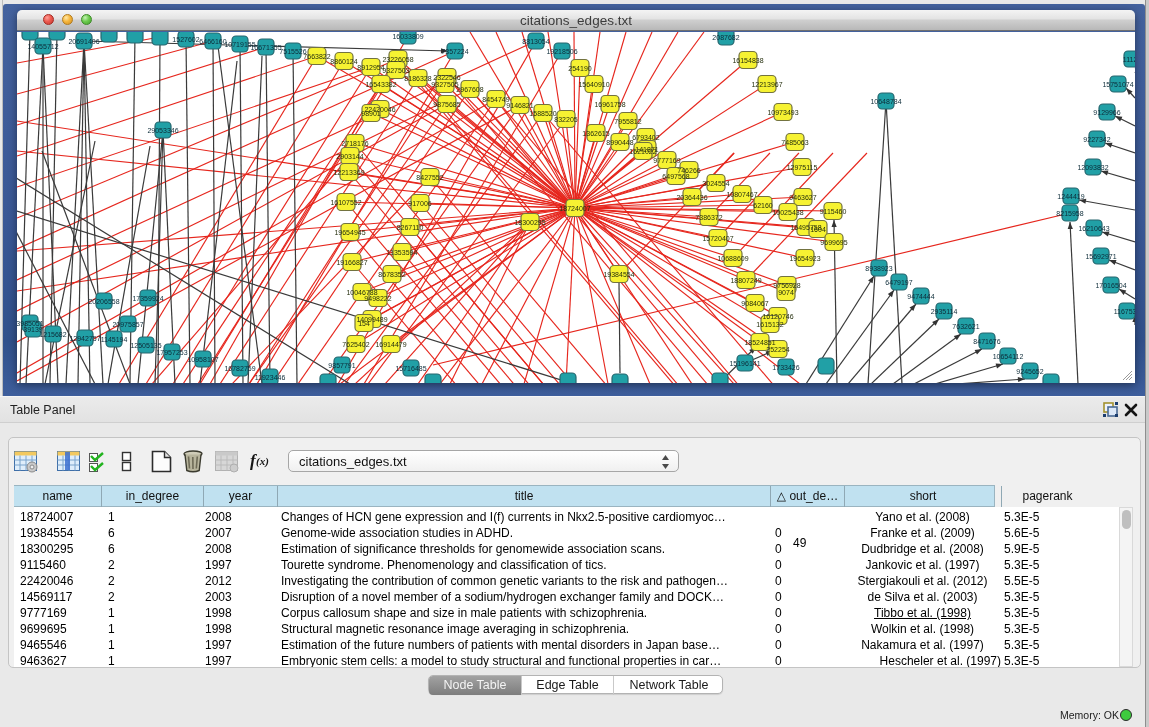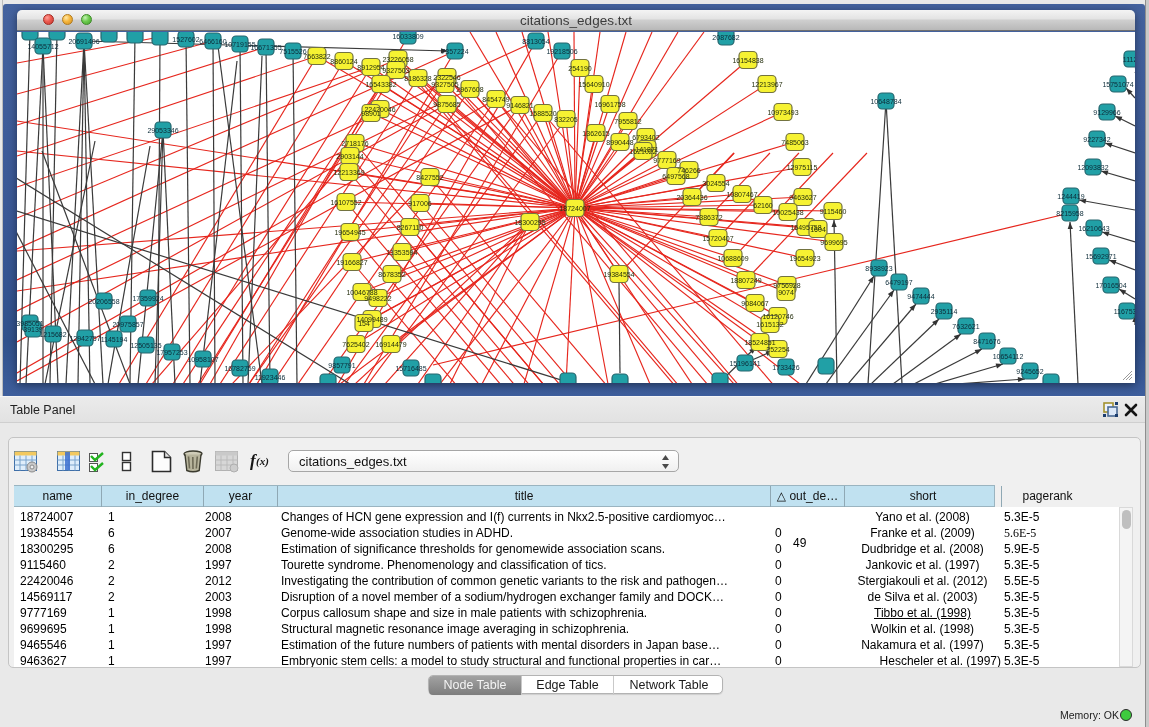--- a/index.html
+++ b/index.html
@@ -790,21 +790,21 @@
       <span style="left:830px;width:157px;text-align:center;">Yano et al. (2008)</span>
       <span style="left:990px;">5.3E-5</span>
     </div>
 <div class="trow" style="top:18px;">
       <span style="left:6px;">19384554</span>
       <span style="left:94px;">6</span>
       <span style="left:191px;">2007</span>
       <span style="left:267px;">Genome-wide association studies in ADHD.</span>
       <span style="left:761px;">0</span>
       <span style="left:830px;width:157px;text-align:center;">Franke et al. (2009)</span>
-      <span style="left:990px;font-family:Liberation Serif, serif;">5.6E-5</span>
+      <span style="left:990px;">5.6E-5</span>
     </div>
 <div class="trow" style="top:34px;">
       <span style="left:6px;">18300295</span>
       <span style="left:94px;">6</span>
       <span style="left:191px;">2008</span>
       <span style="left:267px;">Estimation of significance thresholds for genomewide association scans.</span>
       <span style="left:761px;">0</span>
       <span style="left:830px;width:157px;text-align:center;">Dudbridge et al. (2008)</span>
       <span style="left:990px;">5.9E-5</span>
     </div>

